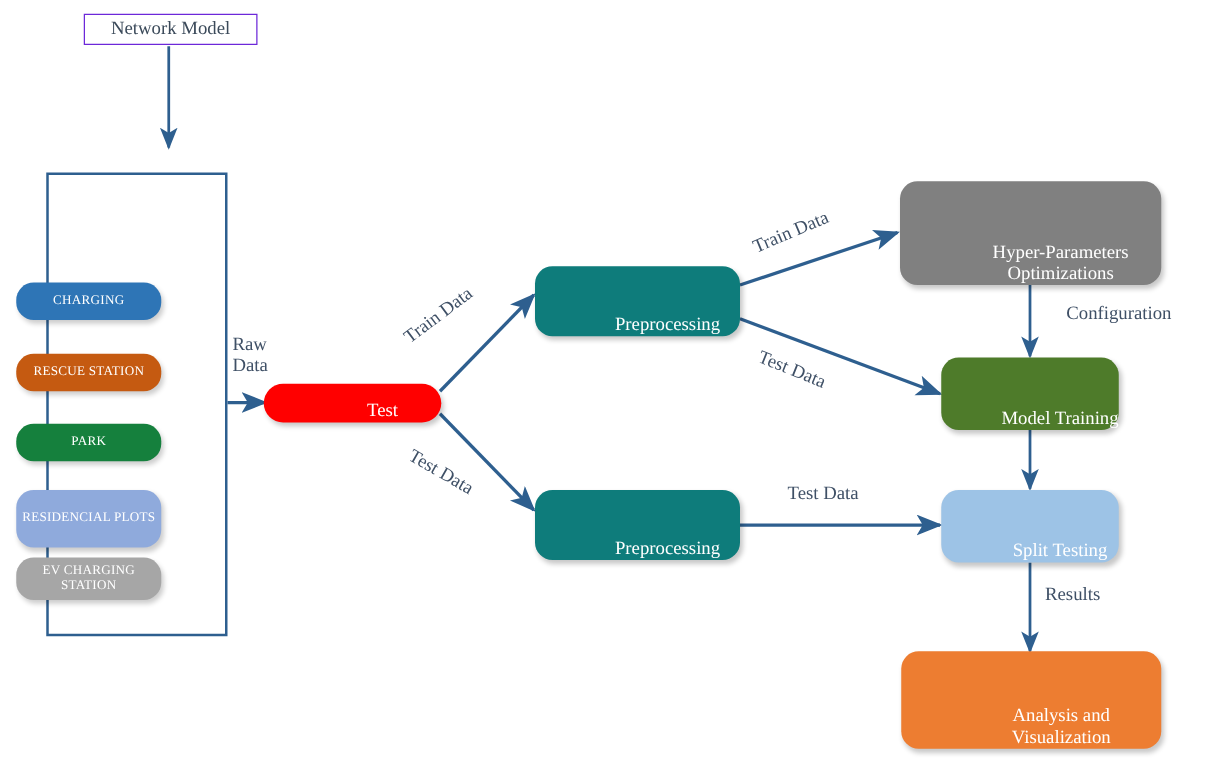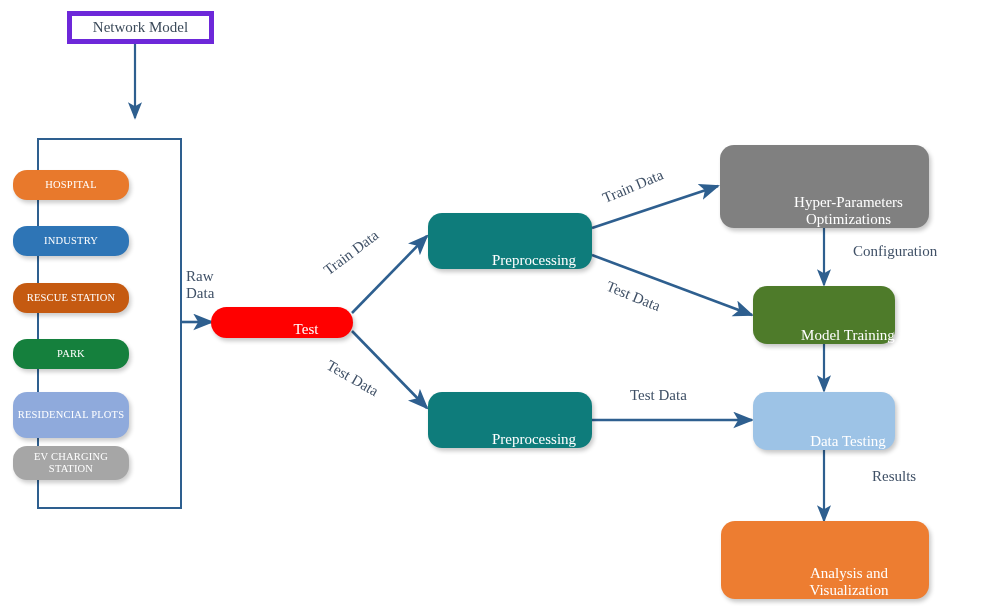--- a/index.html
+++ b/index.html
@@ -39,21 +39,21 @@
   .node.shadow {
     box-shadow: 2px 3px 4px rgba(0,0,0,0.22);
   }
   
   #network-model-box {
     position: absolute;
     left: 67px;
     top: 11px;
     width: 137px;
     height: 23px;
-    border: 5px solid #6d28d9;
+    border: 1px solid #6d28d9;
     background: #ffffff;
     color: #3b4a5a;
     font-size: 15px;
     display: flex;
     align-items: center;
     justify-content: center;
     z-index: 3;
   }
   
   #source-panel {
@@ -127,25 +127,22 @@
 
     <line x1="592" y1="420" x2="752" y2="420" stroke="#2E5F8F" stroke-width="2.6" marker-end="url(#ah)"></line>
 
     <line x1="824" y1="450" x2="824" y2="521" stroke="#2E5F8F" stroke-width="2.2" marker-end="url(#ah)"></line>
   </svg>
 
   <div id="network-model-box">Network Model</div>
 
   <div id="source-panel"></div>
 
-  <div class="src-item" style="top:170px;height:30px;background:#E8792C;">
-    <span>HOSPITAL</span>
-  </div>
   <div class="src-item" style="top:226px;height:30px;background:#2E75B6;">
-    <span>INDUSTRY</span>
+    <span>CHARGING</span>
   </div>
   <div class="src-item" style="top:283px;height:30px;background:#C55A11;">
     <span>RESCUE STATION</span>
   </div>
   <div class="src-item" style="top:339px;height:30px;background:#15803d;">
     <span>PARK</span>
   </div>
   <div class="src-item" style="top:392px;height:46px;background:#8FAADC;">
     <span>RESIDENCIAL
 PLOTS</span>
@@ -170,21 +167,21 @@
   <div class="node shadow" style="left:720px;top:145px;width:209px;height:83px;border-radius:14px;background:#808080;font-size:15px;white-space:pre-line;">
     <span>Hyper-Parameters
 Optimizations</span>
   </div>
 
   <div class="node shadow" style="left:753px;top:286px;width:142px;height:58px;border-radius:14px;background:#4E7B2A;font-size:15px;">
     <span>Model Training</span>
   </div>
 
   <div class="node shadow" style="left:753px;top:392px;width:142px;height:58px;border-radius:14px;background:#9DC3E6;font-size:15px;">
-    <span>Data Testing</span>
+    <span>Split Testing</span>
   </div>
 
   <div class="node shadow" style="left:721px;top:521px;width:208px;height:78px;border-radius:14px;background:#ED7D31;font-size:15px;">
     <span>Analysis and Visualization</span>
   </div>
 
   <div class="edge-label" style="left:186px;top:268px;">Raw
 Data</div>
 
   <div class="edge-label rot-up" style="left:331px;top:262px;">Train Data</div>
@@ -193,15 +190,15 @@
 
   <div class="edge-label rot-up-shallow" style="left:607px;top:190px;">Train Data</div>
 
   <div class="edge-label rot-down-shallow" style="left:610px;top:278px;">Test Data</div>
 
   <div class="edge-label" style="left:630px;top:387px;">Test Data</div>
 
   <div class="edge-label" style="left:853px;top:243px;">Configuration</div>
 
 
-  <div class="edge-label" style="left:872px;top:468px;">Results</div>
+  <div class="edge-label" style="left:836px;top:468px;">Results</div>
 
 </div>
 
 </body></html>

